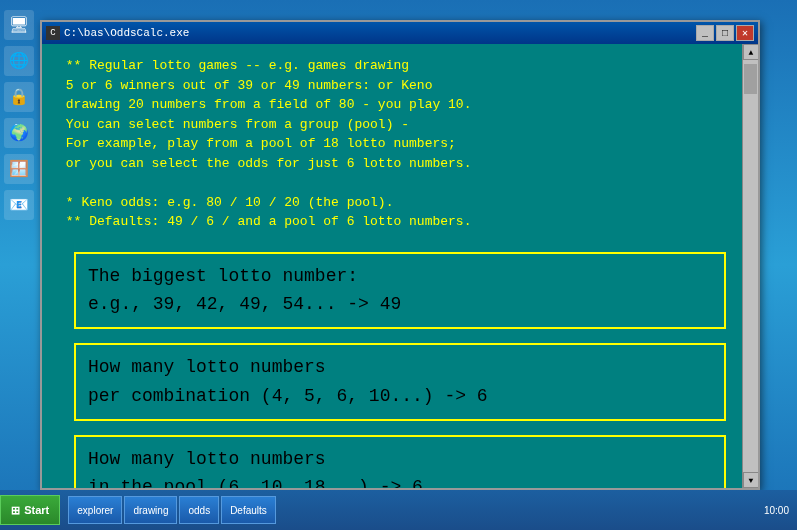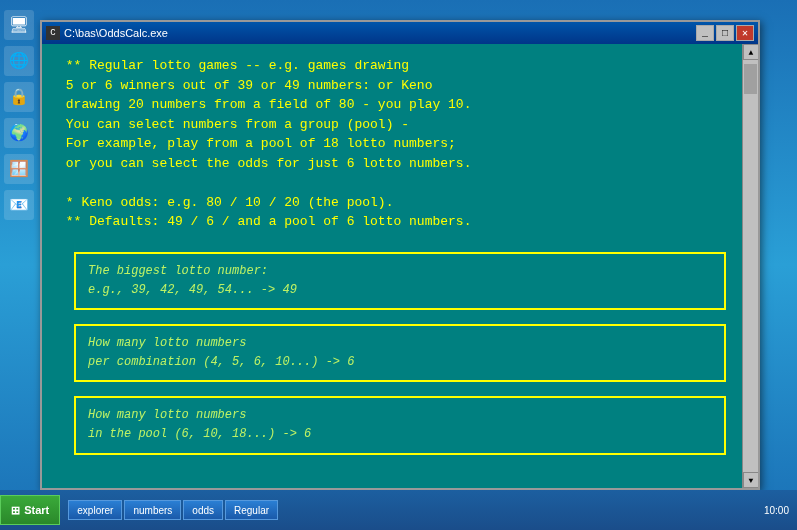--- a/index.html
+++ b/index.html
@@ -69,21 +69,21 @@
       display: flex;
       align-items: center;
       justify-content: center;
       font-size: 9px;
       color: white;
     }
 
     .title-bar-text {
       color: white;
       font-size: 11px;
-      font-family: Liberation Sans, sans-serif;
+      font-family: Liberation Mono, monospace;
     }
 
     .title-bar-buttons {
       display: flex;
       gap: 2px;
     }
 
     .title-btn {
       width: 18px;
       height: 16px;
@@ -158,39 +158,38 @@
     }
 
     .input-box {
       border: 2px solid #ffff00;
       padding: 8px 12px;
       margin: 14px 16px 0 16px;
       background: #008080;
     }
 
     .input-box-text {
-      color: #bef264;
-      font-size: 12px;
+      color: #000000;
+      font-size: 18px;
       line-height: 1.6;
       white-space: pre;
       font-family: 'Courier New', Courier, monospace;
-      font-style: italic;
     }
 
     .taskbar-items {
       display: flex;
       align-items: center;
       height: 100%;
       gap: 2px;
       padding: 0 4px;
       flex: 1;
     }
 
     .taskbar-item {
-      height: 20px;
+      height: 28px;
       padding: 4px 8px;
       background: linear-gradient(180deg, #2a7fd4 0%, #1a5aaa 100%);
       border: 1px solid #5599dd;
       color: white;
       font-size: 10px;
       display: flex;
       align-items: center;
       font-family: 'Segoe UI', sans-serif;
     }
 
@@ -309,22 +308,22 @@
     </div>
   </div>
 
   <div class="taskbar">
     <div class="start-btn">
       <span>⊞</span>
       <span>Start</span>
     </div>
     <div class="taskbar-items">
       <div class="taskbar-item">explorer</div>
-      <div class="taskbar-item">numbers</div>
+      <div class="taskbar-item">drawing</div>
       <div class="taskbar-item">odds</div>
-      <div class="taskbar-item">Regular</div>
+      <div class="taskbar-item">Defaults</div>
     </div>
     <div class="system-tray">
       <span>10:00</span>
     </div>
   </div>
 
 </div>
 
 </body></html>

